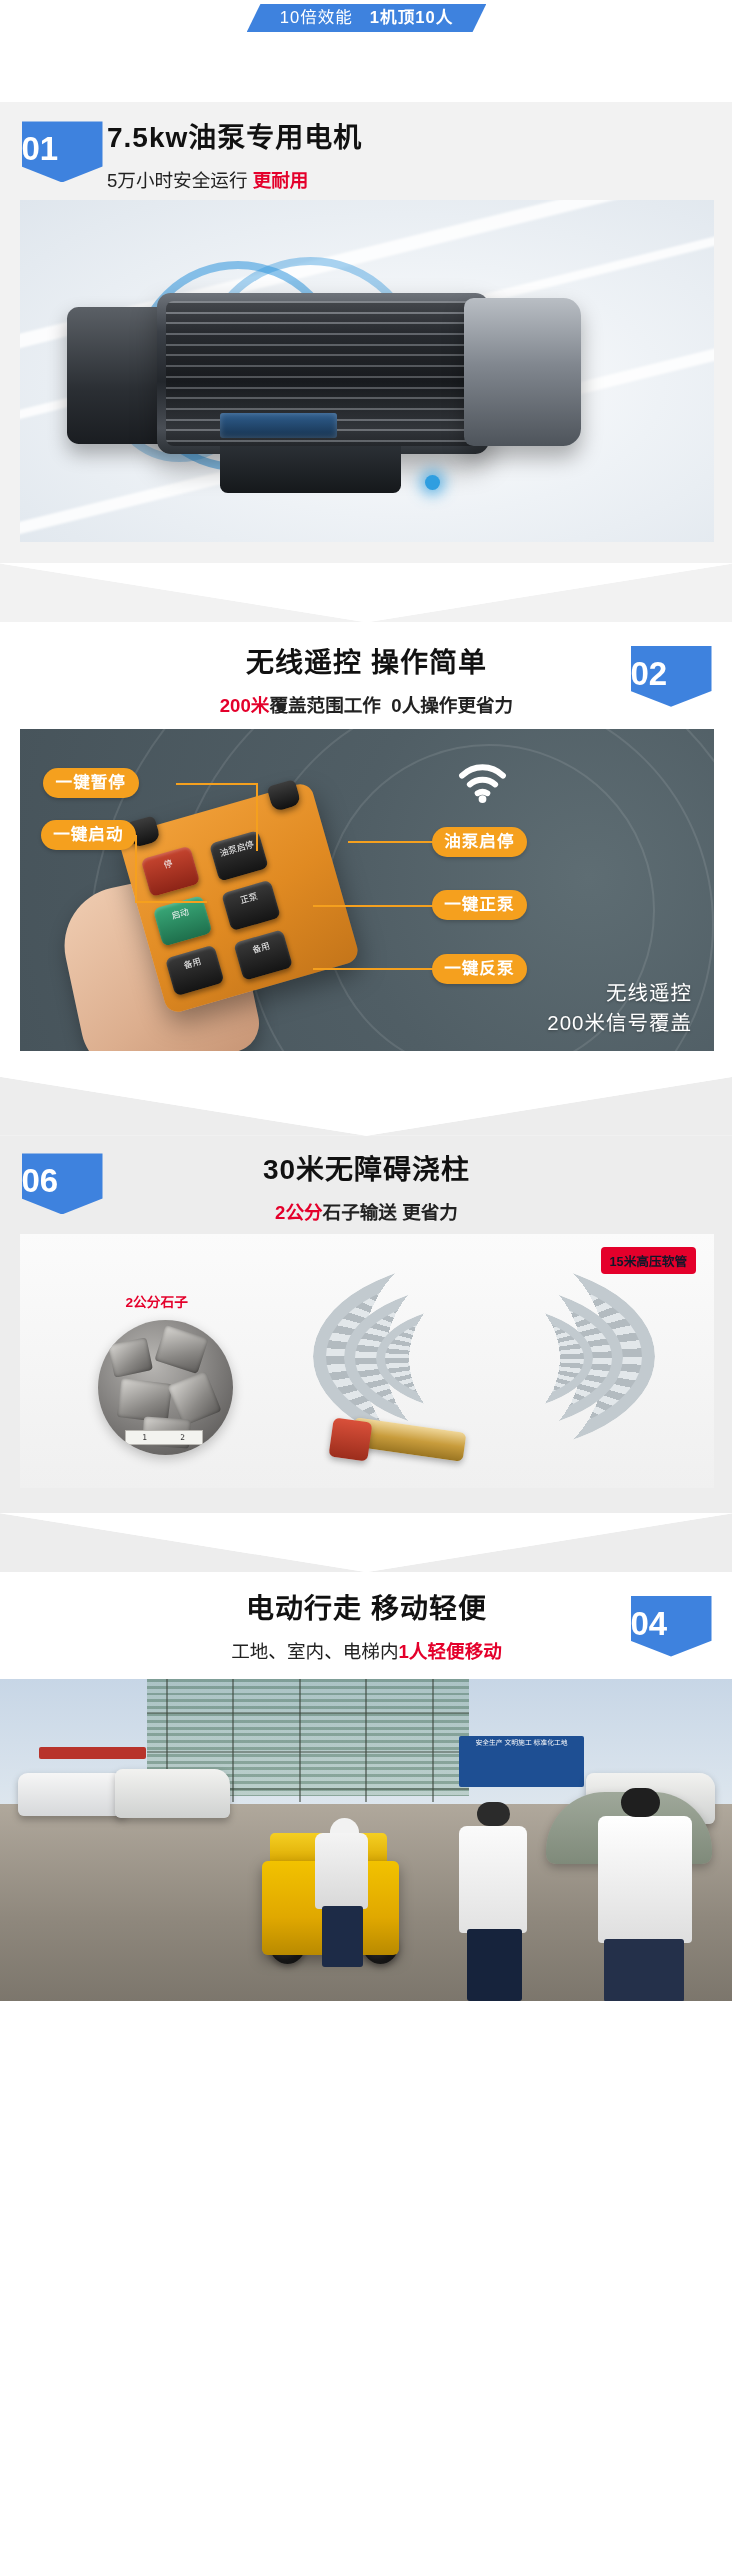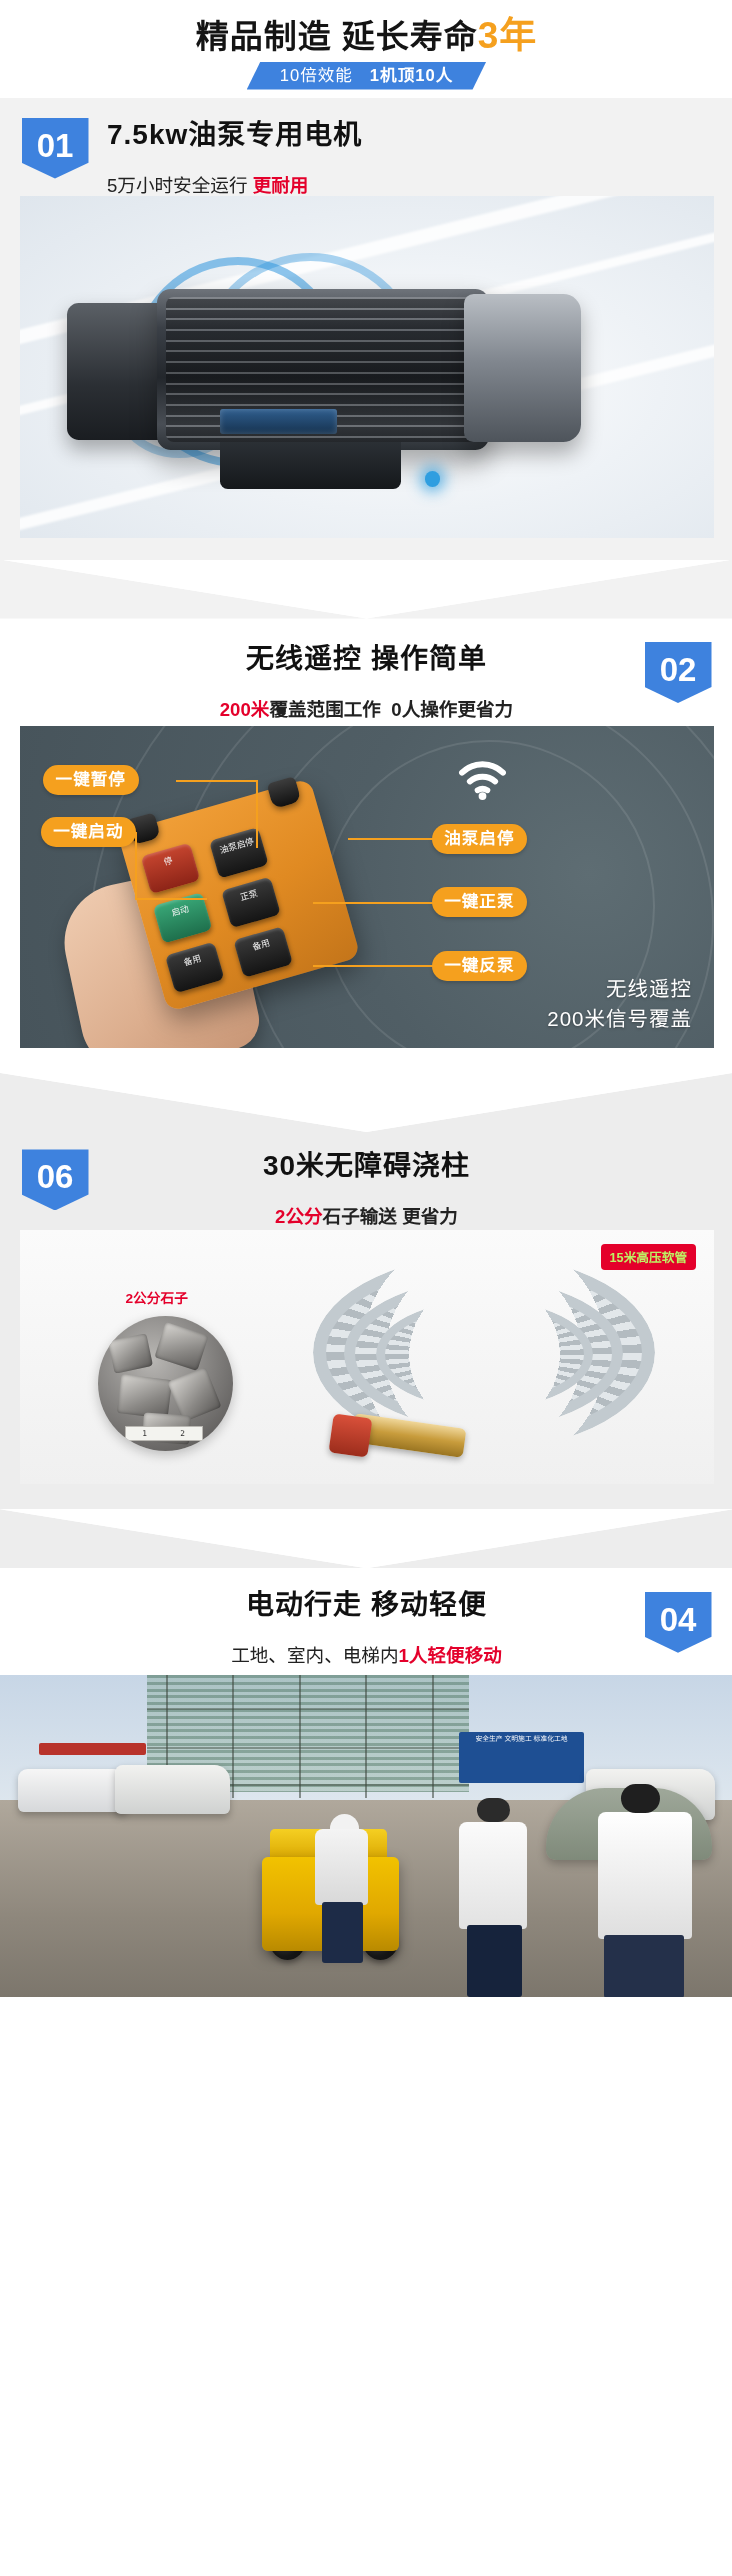--- a/index.html
+++ b/index.html
@@ -31,34 +31,34 @@
   .hero-ribbon .lite { font-weight:normal; }
 
   
   .section { position:relative; width:733px; }
 
   .sec-head { position:relative; height:88px; }
   .sec-head.bg-grey { background:#F2F2F2; }
   .sec-head.bg-white { background:#fff; }
 
   .badge {
-    position:absolute; width:67px; height:61px;
+    position:absolute; width:81px; height:61px;
     background:#3E82DE; color:#fff;
-    font-size:33px; font-weight:bold; line-height:55px; text-align:center;
+    font-size:33px; font-weight:bold; line-height:55px; text-align:left;
     clip-path:polygon(0 0, 100% 0, 100% 74%, 50% 100%, 0 74%);
     font-family:"Liberation Sans",sans-serif;
   }
   .titles { text-align:center; }
   .t-main {
     font-size:28px; font-weight:bold; color:#111;
     letter-spacing:1px; line-height:37px; white-space:nowrap;
   }
   .t-sub {
     font-size:18.6px; font-weight:bold; color:#222;
-    line-height:29px; margin-top:18px; white-space:nowrap;
+    line-height:29px; margin-top:10px; white-space:nowrap;
   }
   .t-sub .red { color:#E4002B; }
   .t-sub .reg { font-weight:normal; }
 
   
   .photo { position:relative; overflow:hidden; }
   .sec1-photo {
     width:694px; height:342px; margin:0 19.5px;
     background:
       radial-gradient(ellipse at 55% 55%, #ffffff 0%, #eef2f6 48%, #dfe6ed 100%);
@@ -163,21 +163,21 @@
     text-shadow:0 1px 2.9px rgba(0,0,0,.35);
   }
 
   
   .sec3-photo {
     width:694px; height:254px; margin:0 19.5px; position:relative;
     background:linear-gradient(180deg,#fbfbfb,#f0f0f0);
     overflow:hidden;
   }
   .tag-red {
-    position:absolute; background:#E4002B; color:#bef264;
+    position:absolute; background:#E4002B; color:#0f172a;
     font-size:12.7px; font-weight:bold; padding:3.9px 8.8px; border-radius:3.9px;
     white-space:nowrap;
   }
   .cap-red { position:absolute; color:#E4002B; font-size:13.7px; font-weight:bold; white-space:nowrap; }
   .stone-circle {
     position:absolute; left:78px; top:86px; width:135px; height:135px; border-radius:50%;
     background:radial-gradient(circle at 40% 32%, #b9b7b4, #7d7b79 55%, #4d4b4a 100%);
     box-shadow:0 3.9px 11.7px rgba(0,0,0,.22); overflow:hidden;
   }
   .stone { position:absolute; background:linear-gradient(150deg,#d9d7d3,#8a8885 60%,#5c5a58);
@@ -240,23 +240,20 @@
     background:linear-gradient(180deg,#9fa89a,#7f8a7a); box-shadow:0 3.9px 9.8px rgba(0,0,0,.25); }
 
   .sec4-bottomgap { width:733px; height:25.4px; background:#fff; }
 </style>
 </head>
 <body>
 
 <div class="page">
 
   <div class="hero">
-    <div class="hero-title">
-      <span>精品制造 延长寿命</span><span class="accent">3年</span>
-    </div>
     <div class="hero-ribbon-wrap">
       <div class="hero-ribbon">
         <span class="lite">10倍效能</span>
         &nbsp;
         <span>1机顶10人</span>
       </div>
     </div>
   </div>
 
   <div class="section">

